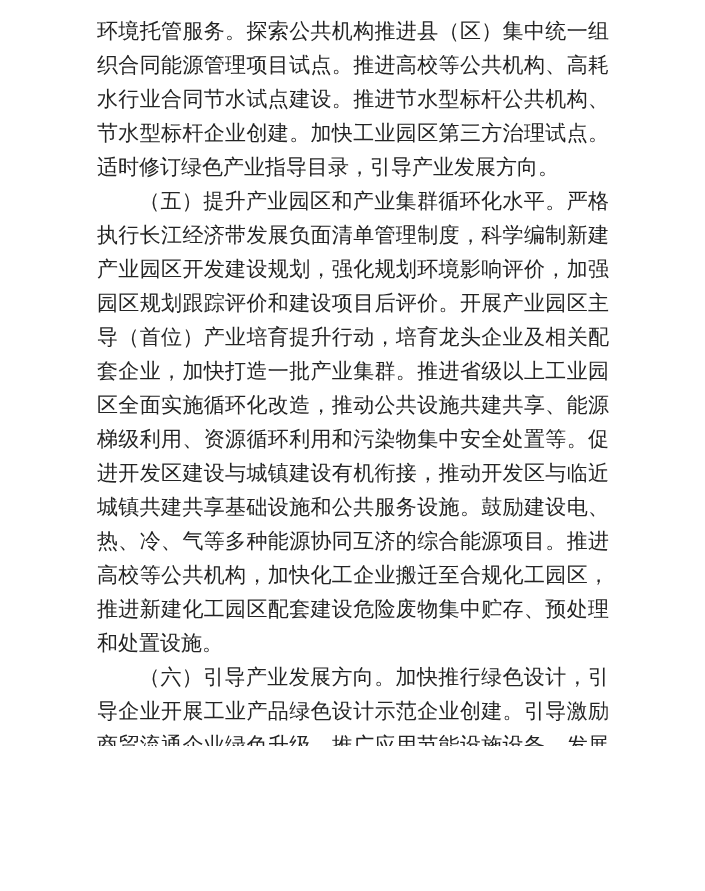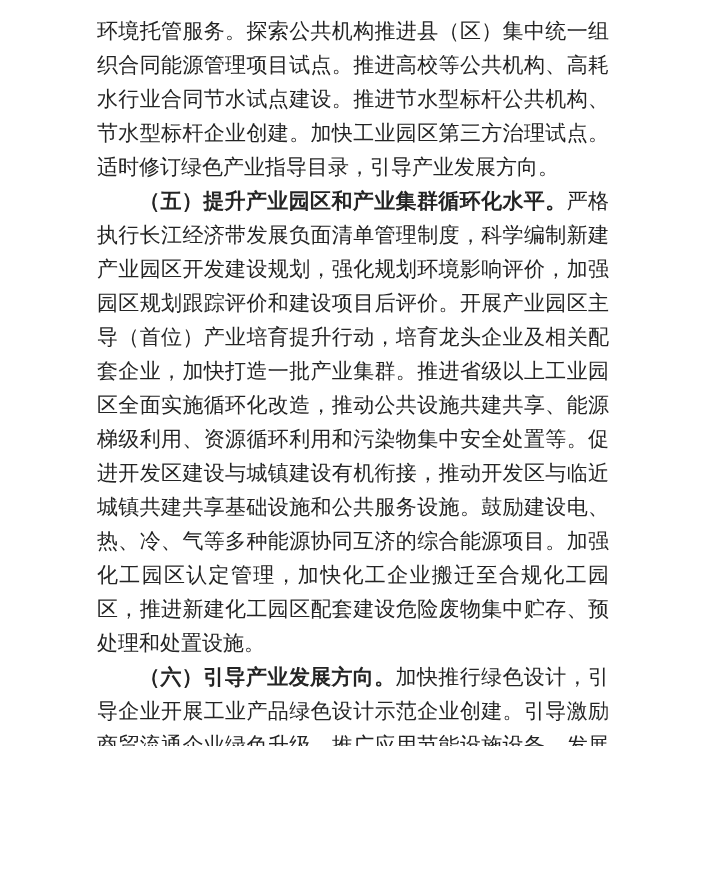--- a/index.html
+++ b/index.html
@@ -33,21 +33,21 @@
   }
   .para {
     margin: 0;
     padding: 0;
     text-indent: 2em;
   }
   .para.no-indent {
     text-indent: 0;
   }
   .para b {
-    font-weight: bold;
+    font-weight: normal;
   }
   .footer {
     position: absolute;
     left: 0;
     right: 0;
     top: 851px;
     height: 22px;
     text-align: center;
     font-size: 17px;
     line-height: 22px;
@@ -58,21 +58,21 @@
 </style>
 </head>
 <body>
 
 <div class="page">
 
   <div class="text-block">
 
     <p class="para no-indent"><span>环境托管服务。探索公共机构推进县（区）集中统一组织合同能源管理项目试点。推进高校等公共机构、高耗水行业合同节水试点建设。推进节水型标杆公共机构、节水型标杆企业创建。加快工业园区第三方治理试点。适时修订绿色产业指导目录，引导产业发展方向。</span></p>
 
-    <p class="para"><b>（五）提升产业园区和产业集群循环化水平。</b><span>严格执行长江经济带发展负面清单管理制度，科学编制新建产业园区开发建设规划，强化规划环境影响评价，加强园区规划跟踪评价和建设项目后评价。开展产业园区主导（首位）产业培育提升行动，培育龙头企业及相关配套企业，加快打造一批产业集群。推进省级以上工业园区全面实施循环化改造，推动公共设施共建共享、能源梯级利用、资源循环利用和污染物集中安全处置等。促进开发区建设与城镇建设有机衔接，推动开发区与临近城镇共建共享基础设施和公共服务设施。鼓励建设电、热、冷、气等多种能源协同互济的综合能源项目。加强化工园区认定管理，加快化工企业搬迁至合规化工园区，推进新建化工园区配套建设危险废物集中贮存、预处理和处置设施。</span></p>
+    <p class="para"><b>（五）提升产业园区和产业集群循环化水平。</b><span>严格执行长江经济带发展负面清单管理制度，科学编制新建产业园区开发建设规划，强化规划环境影响评价，加强园区规划跟踪评价和建设项目后评价。开展产业园区主导（首位）产业培育提升行动，培育龙头企业及相关配套企业，加快打造一批产业集群。推进省级以上工业园区全面实施循环化改造，推动公共设施共建共享、能源梯级利用、资源循环利用和污染物集中安全处置等。促进开发区建设与城镇建设有机衔接，推动开发区与临近城镇共建共享基础设施和公共服务设施。鼓励建设电、热、冷、气等多种能源协同互济的综合能源项目。推进高校等公共机构，加快化工企业搬迁至合规化工园区，推进新建化工园区配套建设危险废物集中贮存、预处理和处置设施。</span></p>
 
     <p class="para"><b>（六）引导产业发展方向。</b><span>加快推行绿色设计，引导企业开展工业产品绿色设计示范企业创建。引导激励商贸流通企业绿色升级，推广应用节能设施设备，发展绿色包装、绿色运输、绿色仓储等。培育创建一批绿色供应链管理示范企业，发挥示范企业在稳定供应链中的作用，带动上下游企业建立绿色采购、生产、营销、回收及物流体系。鼓</span></p>
 
   </div>
 
   <div class="footer">- 5 -</div>
 
 </div>
 
 </body></html>

